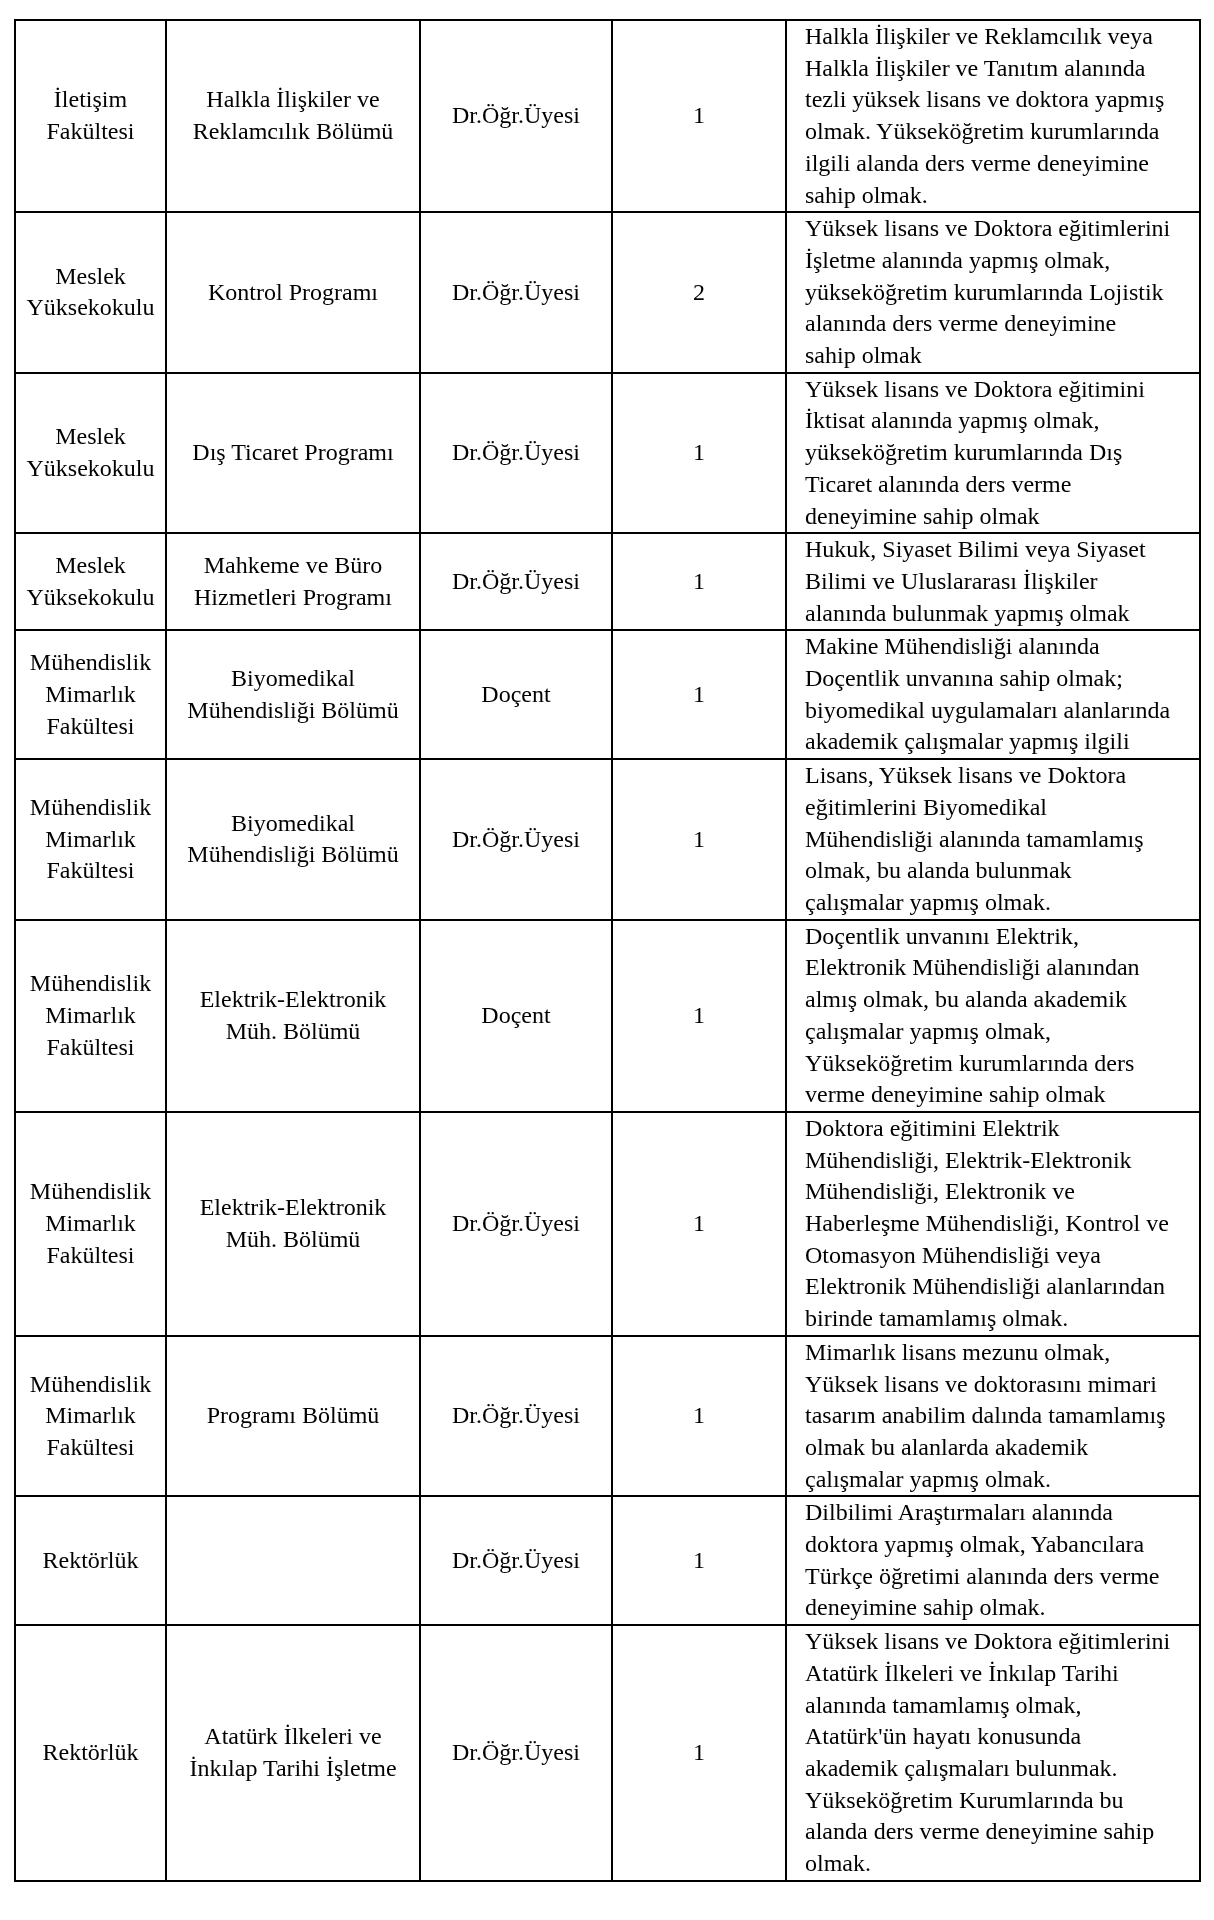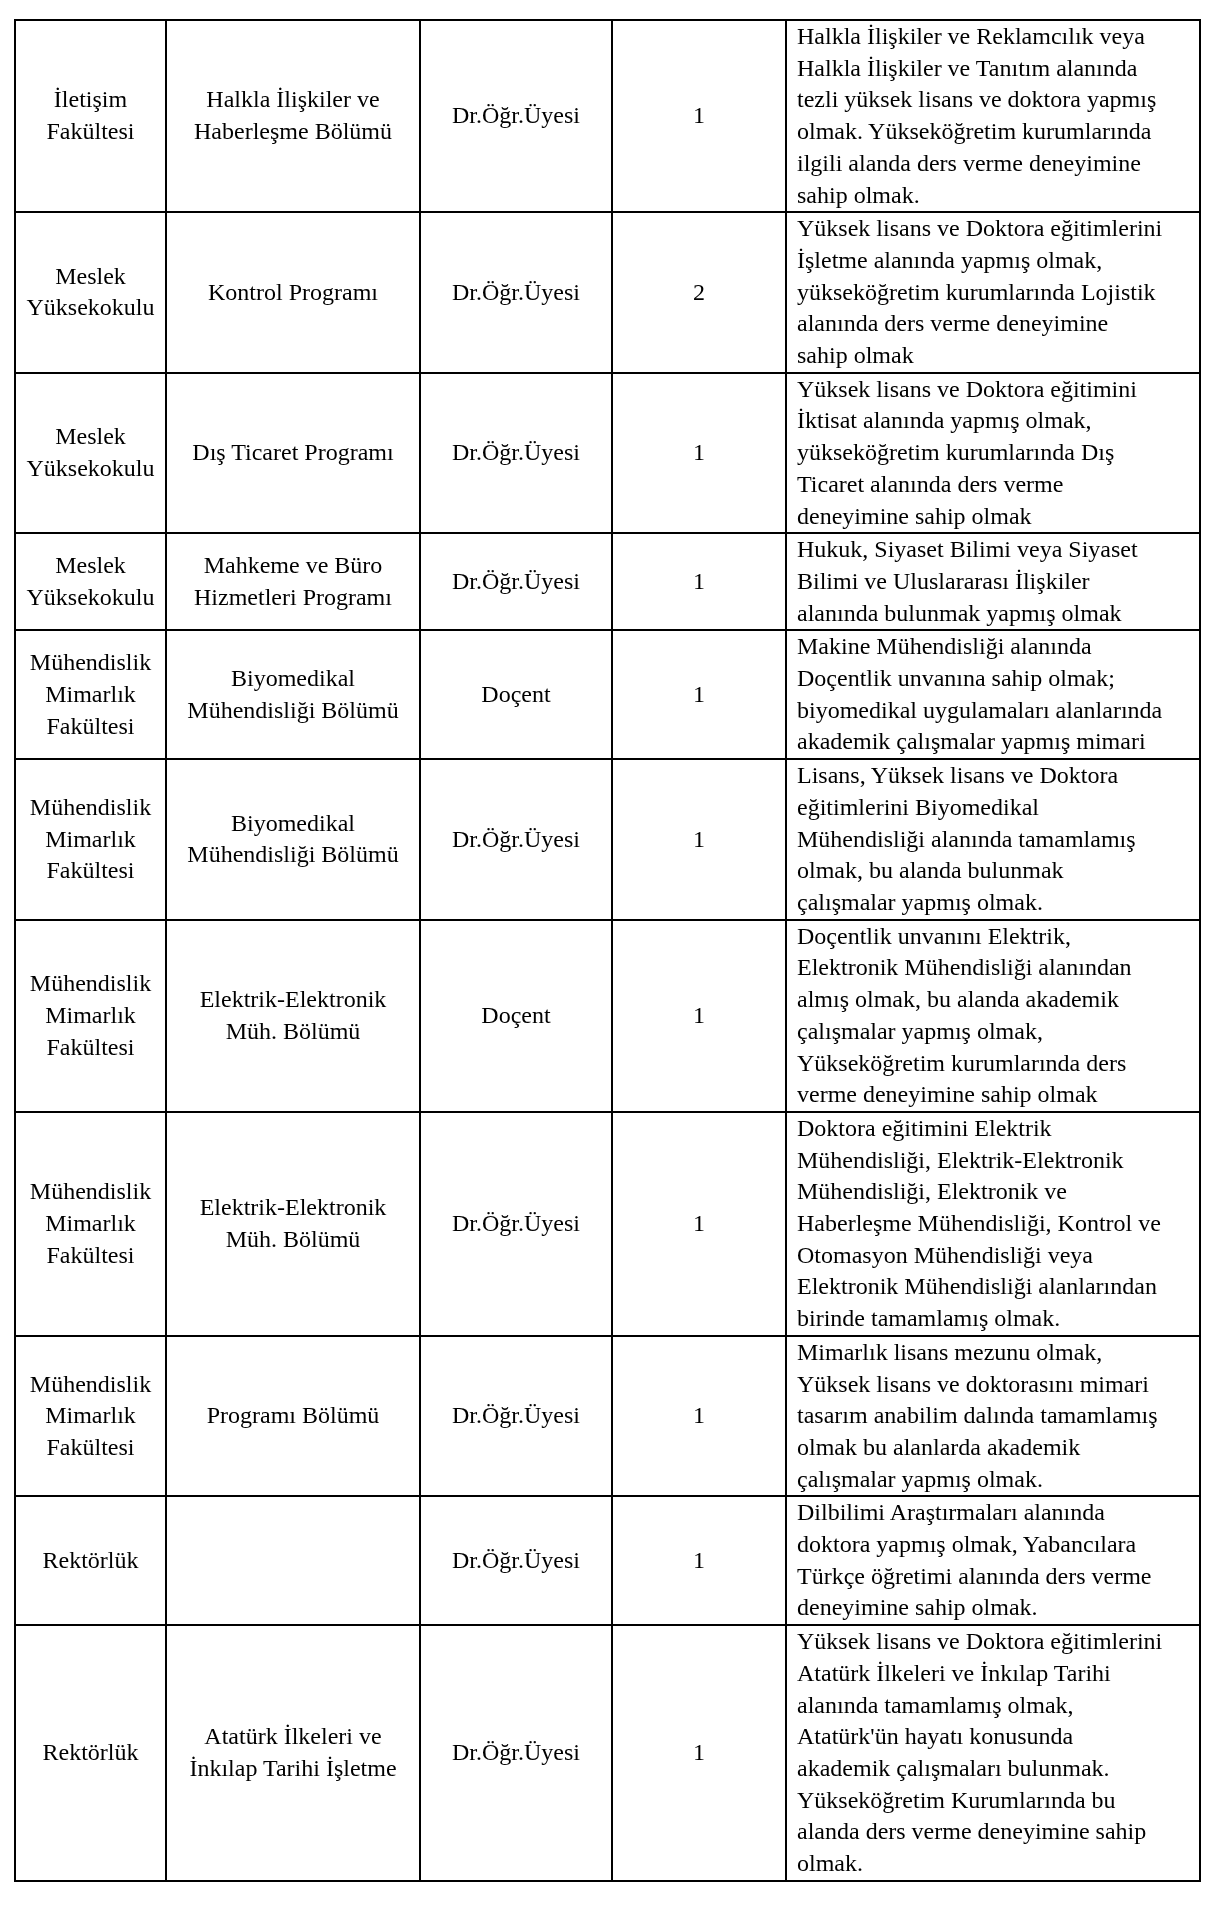--- a/index.html
+++ b/index.html
@@ -7,21 +7,21 @@
     .doc-table {
       position: absolute; left: 14px; top: 19px;
       border-collapse: collapse; table-layout: fixed;
       font-family: "Liberation Serif", "DejaVu Serif", serif;
       font-size: 24px; line-height: 31.7px; color: #000;
     }
     .doc-table td {
       border: 2px solid #000; padding: 0 2px; vertical-align: middle;
       text-align: center; box-sizing: border-box; overflow: hidden;
     }
-    .doc-table td.req { text-align: left; padding: 0 3px 0 10px; vertical-align: top; }
+    .doc-table td.req { text-align: left; padding: 0 3px 0 18px; vertical-align: top; }
     .c1 { width: 151px; } .c2 { width: 254px; } .c3 { width: 192px; }
     .c4 { width: 174px; } .c5 { width: 414px; }
     .wrap { white-space: pre-line; }
   </style>
 </head>
 <body>
 
 <table class="doc-table">
   <colgroup>
     <col class="c1">
@@ -29,21 +29,21 @@
       <col class="c3">
       <col class="c4">
       <col class="c5">
   </colgroup>
   <tbody id="tbody">
 
   <tr style="height: 191px;">
     <td class="wrap">İletişim
 Fakültesi</td>
     <td class="wrap">Halkla İlişkiler ve
-Haberleşme Bölümü</td>
+Reklamcılık Bölümü</td>
     <td>Dr.Öğr.Üyesi</td>
     <td>1</td>
     <td class="wrap req">Halkla İlişkiler ve Reklamcılık veya
 Halkla İlişkiler ve Tanıtım alanında
 tezli yüksek lisans ve doktora yapmış
 olmak. Yükseköğretim kurumlarında
 ilgili alanda ders verme deneyimine
 sahip olmak.</td>
   </tr>
       <tr style="height: 159px;">
@@ -85,21 +85,21 @@
     <td class="wrap">Mühendislik
 Mimarlık
 Fakültesi</td>
     <td class="wrap">Biyomedikal
 Mühendisliği Bölümü</td>
     <td>Doçent</td>
     <td>1</td>
     <td class="wrap req">Makine Mühendisliği alanında
 Doçentlik unvanına sahip olmak;
 biyomedikal uygulamaları alanlarında
-akademik çalışmalar yapmış mimari</td>
+akademik çalışmalar yapmış ilgili</td>
   </tr>
       <tr style="height: 159px;">
     <td class="wrap">Mühendislik
 Mimarlık
 Fakültesi</td>
     <td class="wrap">Biyomedikal
 Mühendisliği Bölümü</td>
     <td>Dr.Öğr.Üyesi</td>
     <td>1</td>
     <td class="wrap req">Lisans, Yüksek lisans ve Doktora

